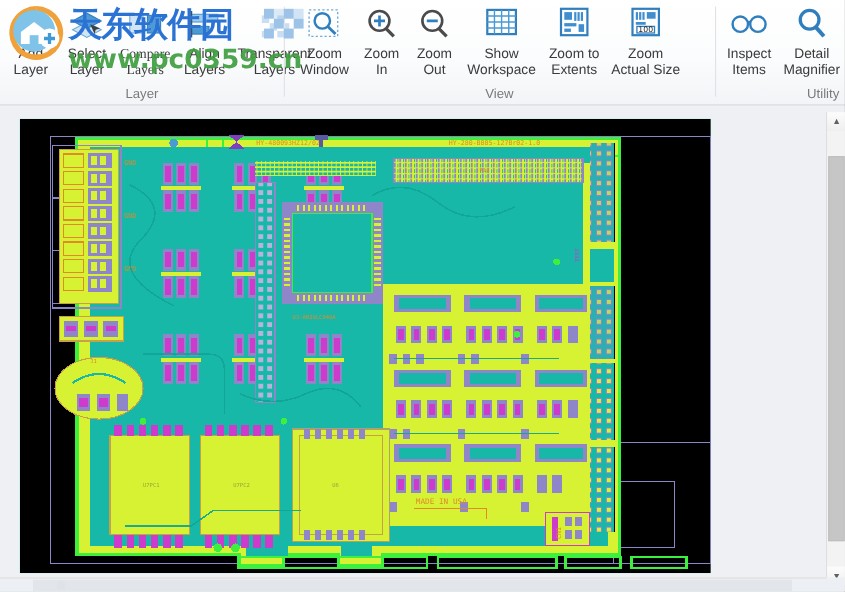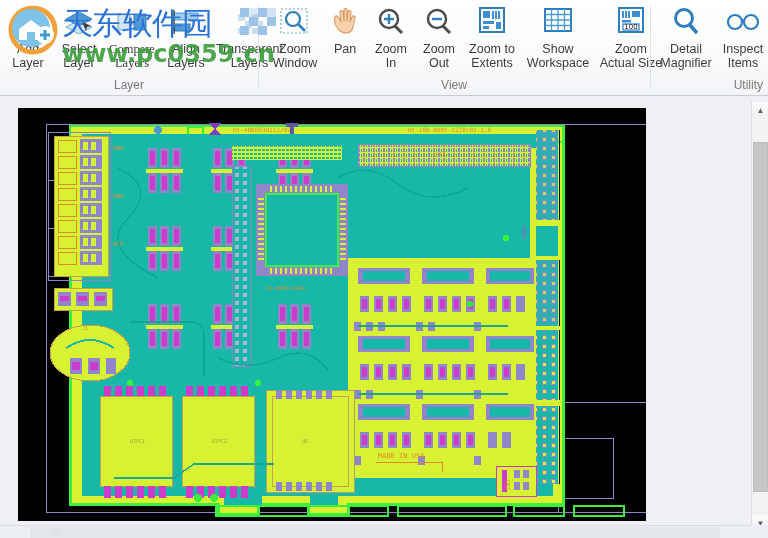--- a/index.html
+++ b/index.html
@@ -49,21 +49,21 @@
     text-align:center; color:#3b3b3b; white-space:pre-line;
   }
 
   
   #wm { position:absolute; left:0; top:0; width:300px; height:80px; pointer-events:none; }
   #wm-logo {
     position:absolute; left:4px; top:4px; width:58px; height:52px;
   }
   #wm-cn {
     position:absolute; left:62px; top:6px;
-    font-size:31px; font-weight:normal; color:#2a72d4;
+    font-size:31px; font-weight:bold; color:#2a72d4;
     letter-spacing:-1px; line-height:34px;
     font-family:"DejaVu Sans", sans-serif;
     text-shadow:0 0 1px rgba(255,255,255,.4);
   }
   #wm-url {
     position:absolute; left:62px; top:40px;
     font-size:24px; font-weight:bold; color:#3f9e3f;
     font-family:"DejaVu Sans", sans-serif;
     opacity:.92;
   }
@@ -221,28 +221,20 @@
           <svg width="34" height="34" viewBox="0 0 34 34">
             <rect x="3" y="4" width="26" height="24" fill="none" stroke="#6fa8d6" stroke-width="1.2" stroke-dasharray="2,2"></rect>
             <circle cx="15" cy="14" r="7" fill="none" stroke="#2f7fbf" stroke-width="2.2"></circle>
             <path d="M20 19 l7 7" stroke="#2f7fbf" stroke-width="2.6"></path>
           </svg>
         </div>
         <div class="lbl">Zoom
 Window</div>
       </div>
 
-      <div class="btn" style="min-width:44px;">
-        <div class="ico">
-          <svg width="34" height="34" viewBox="0 0 34 34">
-            <path d="M10 24 c-3 -4 -4 -9 -3 -12 1 -2 3 -1 4 1 l2 4 -1 -10 c0 -2 3 -2 3 0 l1 9 0 -11 c0 -2 3 -2 3 0 l0 11 1 -9 c0 -2 3 -2 3 0 l-1 10 2 -5 c1 -2 4 -1 3 1 l-2 9 c-1 4 -3 6 -7 6 -4 0 -6 -2 -8 -4 z" fill="#f7d2ae" stroke="#d79a63" stroke-width="1.1" stroke-linejoin="round"></path>
-          </svg>
-        </div>
-        <div class="lbl">Pan</div>
-      </div>
 
       <div class="btn" style="min-width:48px;">
         <div class="ico">
           <svg width="34" height="34" viewBox="0 0 34 34">
             <circle cx="15" cy="14" r="9" fill="none" stroke="#4b4b4b" stroke-width="2.4"></circle>
             <path d="M15 9 v10 M10 14 h10" stroke="#2f7fbf" stroke-width="2.4"></path>
             <path d="M21 21 l7 7" stroke="#4b4b4b" stroke-width="3"></path>
           </svg>
         </div>
         <div class="lbl">Zoom
@@ -252,20 +244,34 @@
       <div class="btn" style="min-width:48px;">
         <div class="ico">
           <svg width="34" height="34" viewBox="0 0 34 34">
             <circle cx="15" cy="14" r="9" fill="none" stroke="#4b4b4b" stroke-width="2.4"></circle>
             <path d="M10 14 h10" stroke="#2f7fbf" stroke-width="2.4"></path>
             <path d="M21 21 l7 7" stroke="#4b4b4b" stroke-width="3"></path>
           </svg>
         </div>
         <div class="lbl">Zoom
 Out</div>
+      </div>
+
+      <div class="btn" style="min-width:74px;">
+        <div class="ico">
+          <svg width="34" height="34" viewBox="0 0 34 34">
+            <rect x="4" y="4" width="26" height="22" fill="#ffffff" stroke="#2f7fbf" stroke-width="2"></rect>
+            <g stroke="#4a9ad4" stroke-width="1.3">
+              <path d="M10.5 4 v22 M17 4 v22 M23.5 4 v22"></path>
+              <path d="M4 9.5 h26 M4 15 h26 M4 20.5 h26"></path>
+            </g>
+          </svg>
+        </div>
+        <div class="lbl">Show
+Workspace</div>
       </div>
 
       <div class="btn" style="min-width:58px;">
         <div class="ico">
           <svg width="34" height="34" viewBox="0 0 34 34">
             <rect x="5" y="3" width="24" height="24" fill="#ffffff" stroke="#2f7fbf" stroke-width="2"></rect>
             <rect x="8" y="6" width="7" height="7" fill="#3f8fd0"></rect>
             <g fill="#3f8fd0">
               <rect x="17" y="6" width="2" height="8"></rect>
                 <rect x="20" y="6" width="2" height="8"></rect>
@@ -273,34 +279,20 @@
             </g>
             <rect x="8" y="16" width="11" height="3" fill="#3f8fd0"></rect>
             <rect x="8" y="21" width="6" height="3" fill="#3f8fd0"></rect>
             <rect x="21" y="17" width="5" height="7" fill="#3f8fd0"></rect>
           </svg>
         </div>
         <div class="lbl">Zoom to
 Extents</div>
       </div>
 
-      <div class="btn" style="min-width:74px;">
-        <div class="ico">
-          <svg width="34" height="34" viewBox="0 0 34 34">
-            <rect x="4" y="4" width="26" height="22" fill="#ffffff" stroke="#2f7fbf" stroke-width="2"></rect>
-            <g stroke="#4a9ad4" stroke-width="1.3">
-              <path d="M10.5 4 v22 M17 4 v22 M23.5 4 v22"></path>
-              <path d="M4 9.5 h26 M4 15 h26 M4 20.5 h26"></path>
-            </g>
-          </svg>
-        </div>
-        <div class="lbl">Show
-Workspace</div>
-      </div>
-
       <div class="btn" style="min-width:72px;">
         <div class="ico">
           <svg width="34" height="34" viewBox="0 0 34 34">
             <rect x="5" y="3" width="24" height="24" fill="#ffffff" stroke="#2f7fbf" stroke-width="2"></rect>
             <g fill="#3f8fd0">
               <rect x="8" y="6" width="2" height="7"></rect>
                 <rect x="11" y="6" width="2" height="7"></rect>
               <rect x="14" y="6" width="2" height="7"></rect>
             </g>
             <rect x="18" y="6" width="8" height="6" fill="#3f8fd0"></rect>
@@ -315,41 +307,41 @@
 
     </div>
     <div class="glabel">View</div>
   </div>
 
   <div class="gsep" style="left:650px;"></div>
 
   <div class="rgroup" id="grp-util" style="left:651px; width:117px;">
     <div class="gitems" style="padding-left:4px;">
 
-      <div class="btn" style="min-width:62px;">
-        <div class="ico">
-          <svg width="34" height="34" viewBox="0 0 34 34">
-            <circle cx="15" cy="13" r="8.5" fill="none" stroke="#2f7fbf" stroke-width="3"></circle>
-            <path d="M20 19 l8 9" stroke="#2f7fbf" stroke-width="3.6"></path>
-          </svg>
-        </div>
-        <div class="lbl">Detail
-Magnifier</div>
-      </div>
-
       <div class="btn" style="min-width:52px;">
         <div class="ico">
           <svg width="36" height="32" viewBox="0 0 36 32">
             <circle cx="10" cy="16" r="7" fill="none" stroke="#2f7fbf" stroke-width="2.2"></circle>
             <circle cx="26" cy="16" r="7" fill="none" stroke="#2f7fbf" stroke-width="2.2"></circle>
             <path d="M17 15 q1 -2 2 0" stroke="#2f7fbf" stroke-width="2.2" fill="none"></path>
           </svg>
         </div>
         <div class="lbl">Inspect
 Items</div>
+      </div>
+
+      <div class="btn" style="min-width:62px;">
+        <div class="ico">
+          <svg width="34" height="34" viewBox="0 0 34 34">
+            <circle cx="15" cy="13" r="8.5" fill="none" stroke="#2f7fbf" stroke-width="3"></circle>
+            <path d="M20 19 l8 9" stroke="#2f7fbf" stroke-width="3.6"></path>
+          </svg>
+        </div>
+        <div class="lbl">Detail
+Magnifier</div>
       </div>
 
     </div>
     <div class="glabel right">Utility</div>
   </div>
 
   <div id="wm">
     <svg id="wm-logo" viewBox="0 0 58 52">
       <path d="M29 4 a22 22 0 1 1 -0.1 0" fill="none" stroke="#f0a13a" stroke-width="5"></path>
       <circle cx="27" cy="24" r="19" fill="#7fc3e8"></circle>

